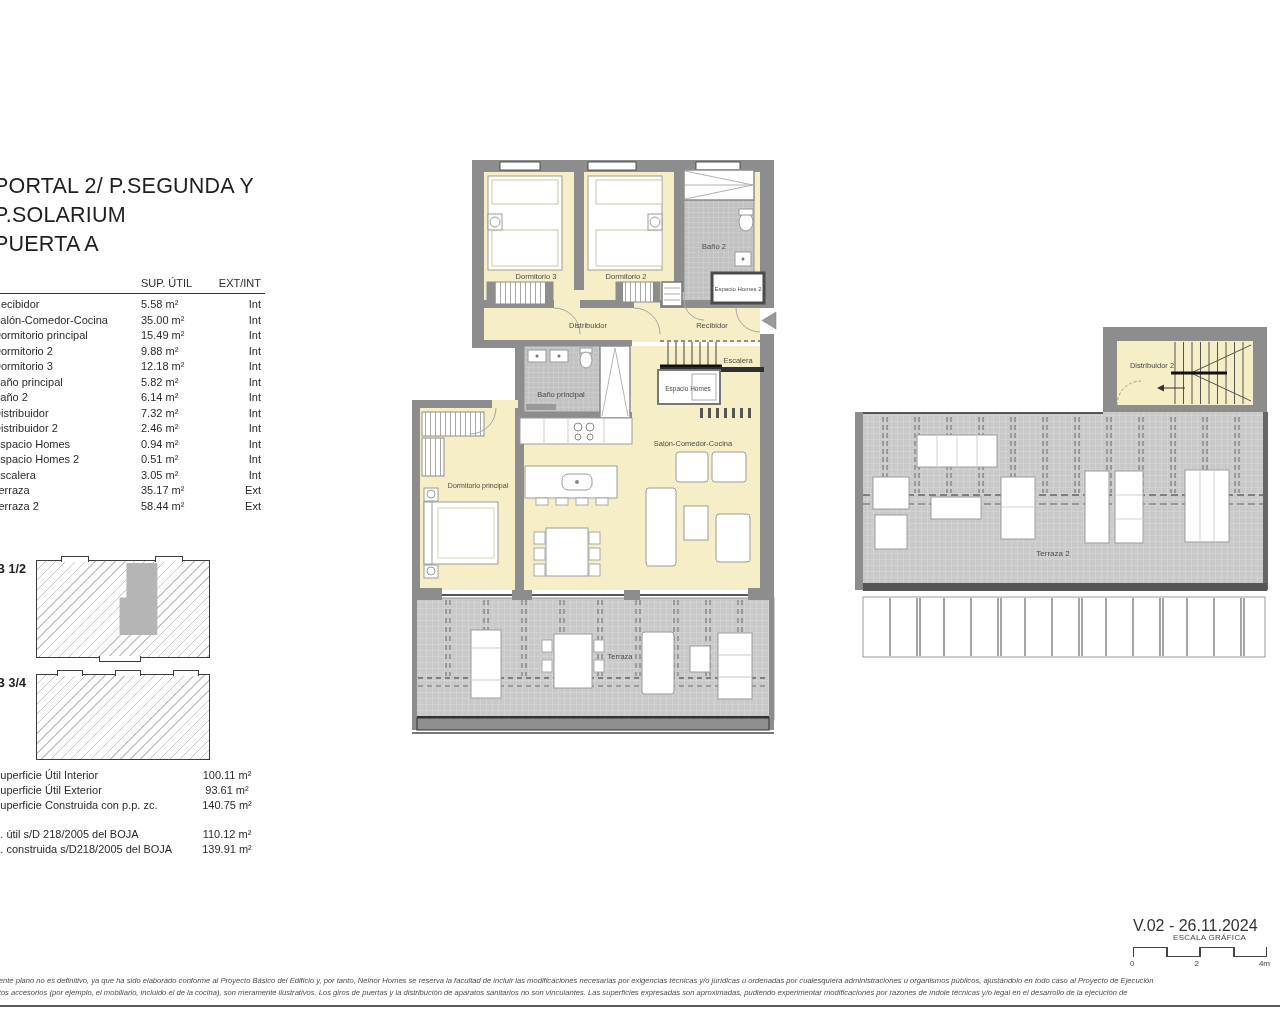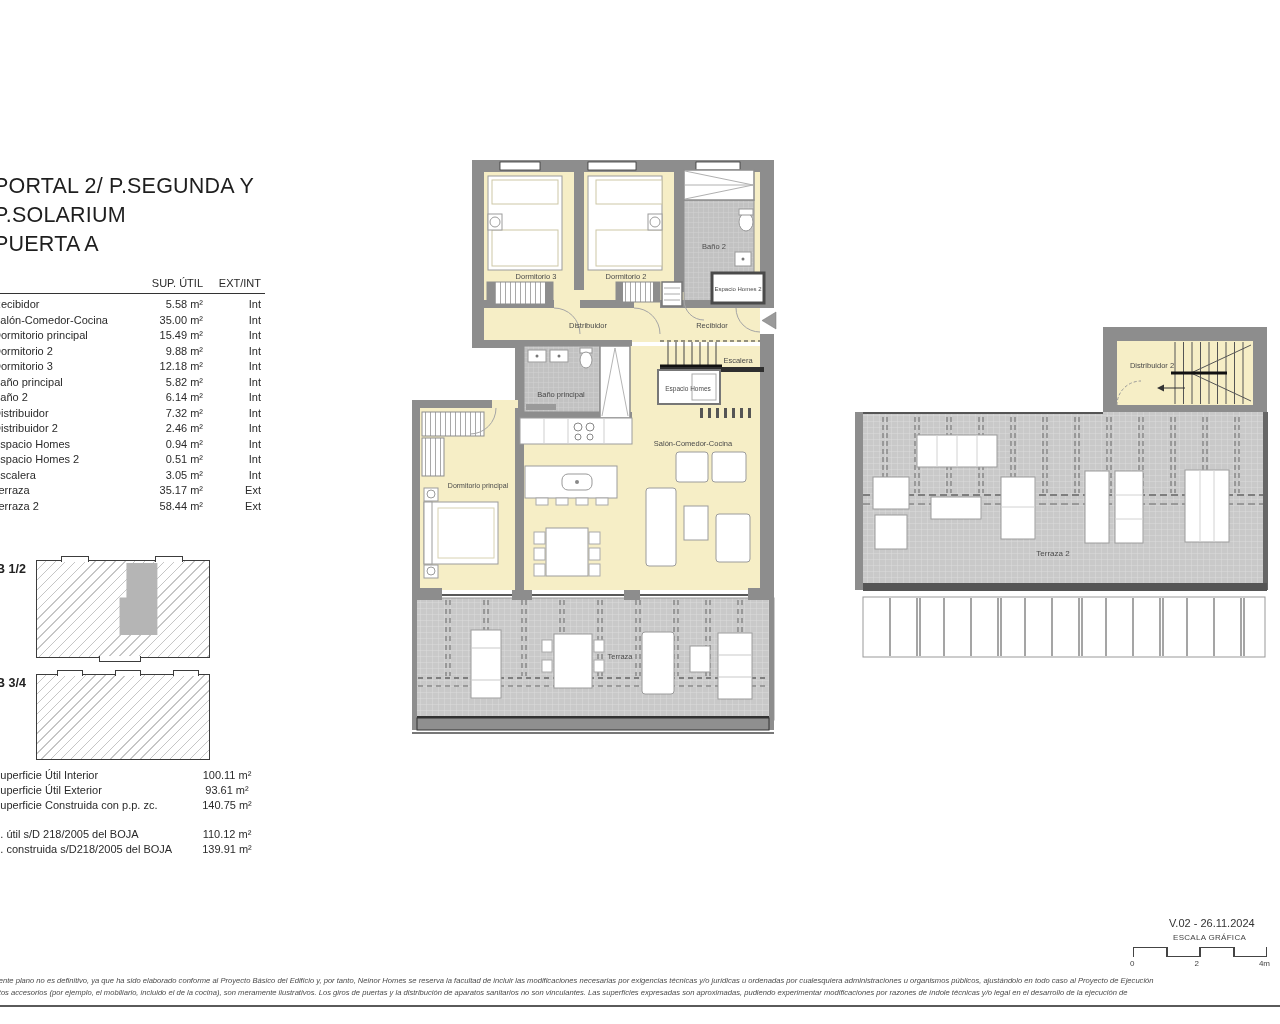--- a/index.html
+++ b/index.html
@@ -6,37 +6,37 @@
   body{width:1280px;height:1024px;position:relative;overflow:hidden;background:#fff;
        font-family:"Liberation Sans",sans-serif;color:#222;}
   .abs{position:absolute;}
   
   .title{left:-6px;top:172px;font-size:21.5px;letter-spacing:.2px;color:#1e1e1e;line-height:29px;}
   
   .tbl{left:-7px;top:276px;width:272px;font-size:11px;color:#2a2a2a;}
   .trow{display:grid;grid-template-columns:148px 62px 58px;line-height:15.5px;}
   .thead{line-height:15px;}
   .tn{text-align:left;white-space:nowrap;}
-  .ta{text-align:right;}
+  .ta{text-align:left;}
   .tt{text-align:right;}
   .rule{border-top:1.6px solid #333;margin:2px 0 3px 0;}
   
   .kp-label{font-size:12.5px;font-weight:bold;color:#222;}
   .kp{border:1.4px solid #3c3c3c;background:
       repeating-linear-gradient(135deg,#fff 0 6px,#c6c6c6 6px 7px);}
   .kp-notch{position:absolute;background:#fff;border:1.2px solid #3c3c3c;border-bottom:none;}
   .kp-unit{position:absolute;inset:0;background:#b5b5b5;
       clip-path:polygon(52% 2%,70% 2%,70% 77%,48% 77%,48% 38%,52% 38%);}
   
   .sum{left:-7px;top:768px;width:272px;font-size:11px;color:#2a2a2a;}
   .srow{display:grid;grid-template-columns:200px 68px;line-height:15px;}
   .sv{text-align:center;}
   .gap{height:14px;}
   
-  .ver{font-size:11px;color:#333;margin-left:36px;}
+  .ver{font-size:16px;color:#333;}
   .scl{font-size:8px;color:#444;letter-spacing:.3px;padding-left:40px;}
   .sbar{width:134px;height:10px;display:flex;align-items:flex-end;}
   .sbar span{flex:1;height:10px;box-sizing:border-box;}
   .sb-u{border-top:1.2px solid #444;border-left:1.2px solid #444;border-right:1.2px solid #444;}
   .sb-d{border-bottom:1.2px solid #444;border-left:1.2px solid #444;border-right:1.2px solid #444;height:10px;}
   .sticks{width:140px;font-size:8px;color:#444;display:flex;justify-content:space-between;}
   .disc{left:-16px;top:975px;width:1320px;font-size:7.6px;font-style:italic;color:#4a4a4a;
         line-height:12px;white-space:nowrap;}
   .botline{left:0;top:1005px;width:1280px;height:2px;background:#5a5a5a;}
   svg text{font-family:"Liberation Sans",sans-serif;fill:#4a4a4a;}

